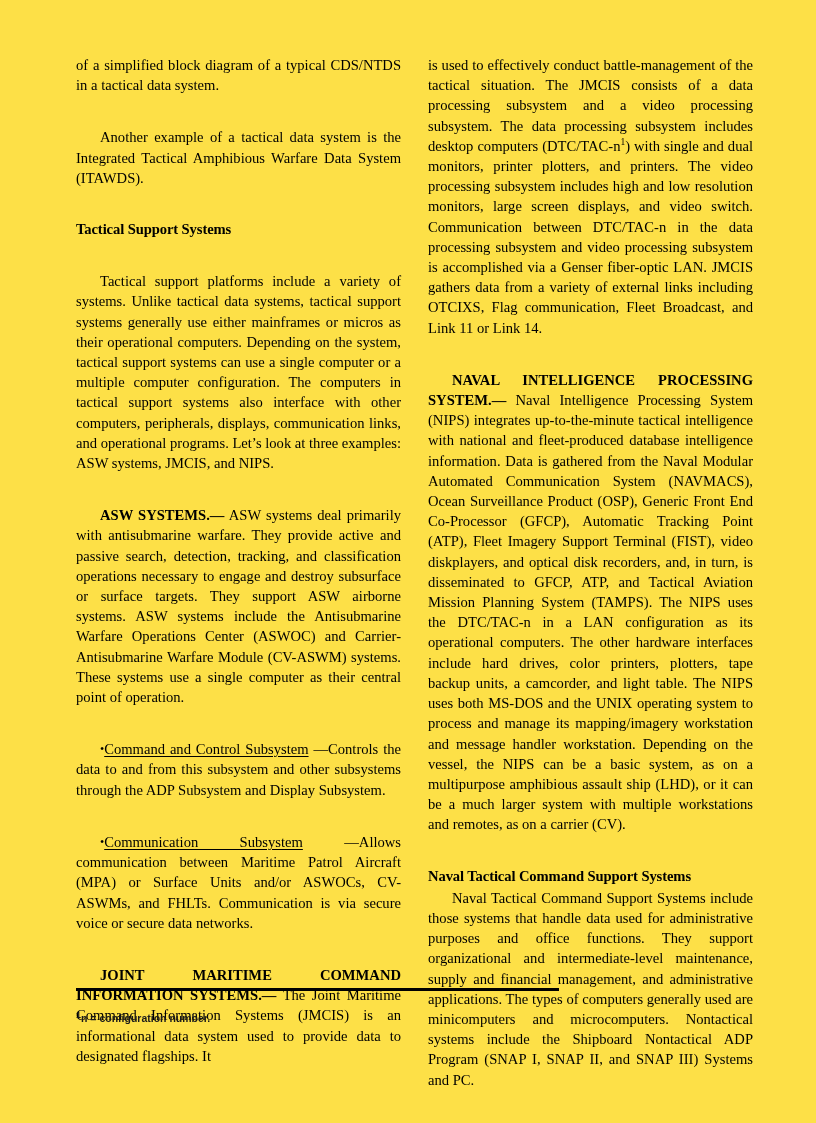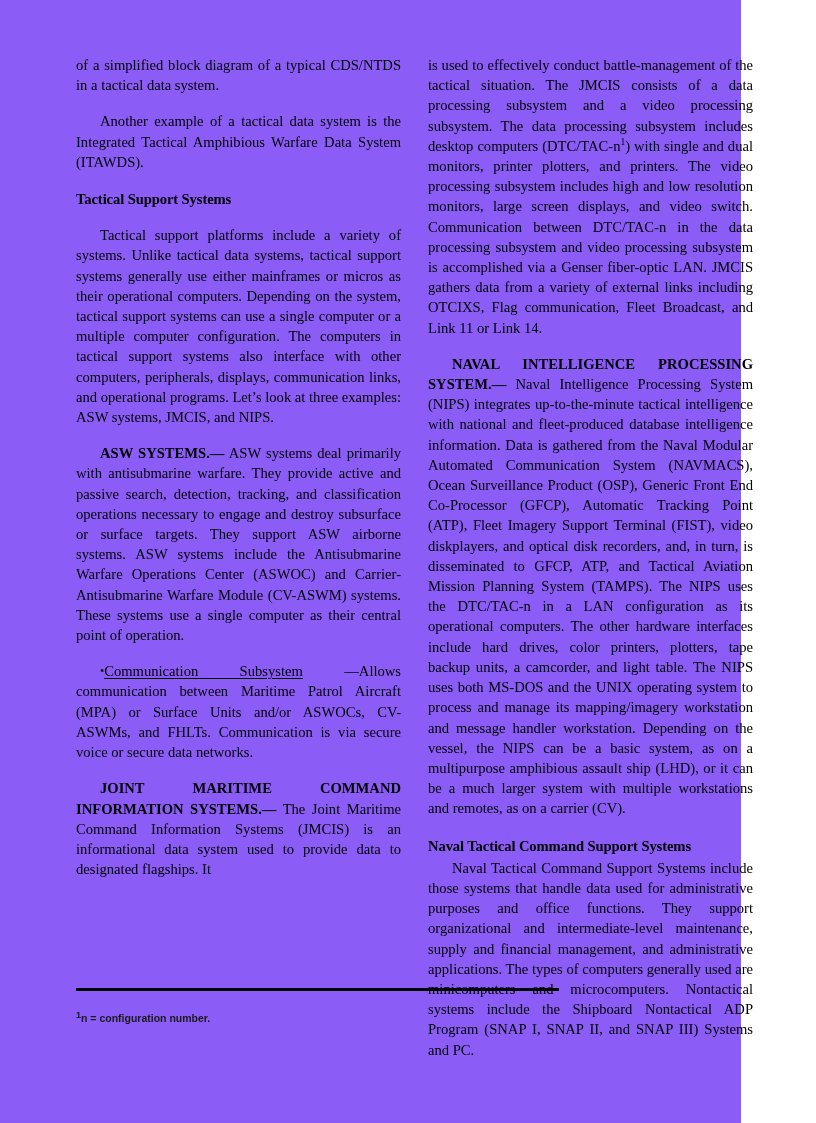--- a/index.html
+++ b/index.html
@@ -11,23 +11,23 @@
     width: 816px;
     height: 1123px;
     position: relative;
     font-family: "Liberation Serif", "DejaVu Serif", serif;
     color: #000000;
     overflow: hidden;
   }
   .page {
     position: absolute;
     left: 0; top: 0;
-    width: 741px;
+    width: 816px;
     height: 1123px;
-    background: #8b5cf6;
+    background: #fde047;
   }
   .columns {
     position: absolute;
     left: 76px;
     top: 55px;
     width: 677px;
     height: 915px;
   }
   .col {
     position: absolute;
@@ -40,25 +40,25 @@
   p.body-par,
   p.bullet-par {
     margin: 0 0 0 0;
     font-size: 14.6px;
     line-height: 20.2px;
     text-align: justify;
     text-justify: inter-word;
     hyphens: none;
   }
   p.body-par.indent { text-indent: 24px; }
-  p.space-before { margin-top: 16px; }
+  p.space-before { margin-top: 32px; }
   p.space-before-sm { margin-top: 2px; }
 
   h2.section-head {
-    margin: 17px 0 0 0;
+    margin: 31px 0 0 0;
     font-size: 14.6px;
     line-height: 20.2px;
     font-weight: bold;
     text-align: left;
     letter-spacing: -0.1px;
   }
 
   .run-in {
     font-weight: bold;
   }
@@ -128,20 +128,21 @@
 
       <p class="body-par indent space-before">Another example of a tactical data system is the Integrated Tactical Amphibious Warfare Data System (ITAWDS).</p>
 
       <h2 class="section-head">Tactical Support Systems</h2>
 
       <p class="body-par indent space-before">Tactical support platforms include a variety of systems. Unlike tactical data systems, tactical support systems generally use either mainframes or micros as their operational computers. Depending on the system, tactical support systems can use a single computer or a multiple computer configuration. The computers in tactical support systems also interface with other computers, peripherals, displays, communication links, and operational programs. Let’s look at three examples: ASW systems, JMCIS, and NIPS.</p>
 
       <p class="body-par run-in-indent space-before"><span class="run-in">ASW SYSTEMS.—</span><span> ASW systems deal primarily with antisubmarine warfare. They provide active and passive search, detection, tracking, and classification operations necessary to engage and destroy subsurface or surface targets.  They support ASW airborne systems. ASW systems include the Antisubmarine Warfare Operations Center (ASWOC) and Carrier-Antisubmarine Warfare Module (CV-ASWM) systems. These systems use a single computer as their central point of operation.</span></p>
 
 
+      <p class="bullet-par space-before"><span style="display:inline-block;width:24px;"></span><span class="bullet">•</span><span class="ul-term">Command and Control Subsystem</span><span> —Controls the data to and from this subsystem and other subsystems through the ADP Subsystem and Display Subsystem.</span></p>
 
       <p class="bullet-par space-before"><span style="display:inline-block;width:24px;"></span><span class="bullet">•</span><span class="ul-term">Communication Subsystem</span><span> —Allows communication between Maritime Patrol Aircraft (MPA) or Surface Units and/or ASWOCs, CV-ASWMs, and FHLTs. Communication is via secure voice or secure data networks.</span></p>
 
 
       <p class="body-par run-in-indent space-before"><span class="run-in">JOINT MARITIME COMMAND INFORMATION SYSTEMS.—</span><span> The Joint Maritime Command Information Systems (JMCIS) is an informational data system used to provide data to designated flagships. It</span></p>
 
     </div>
 
     <div class="col col-right">
 

